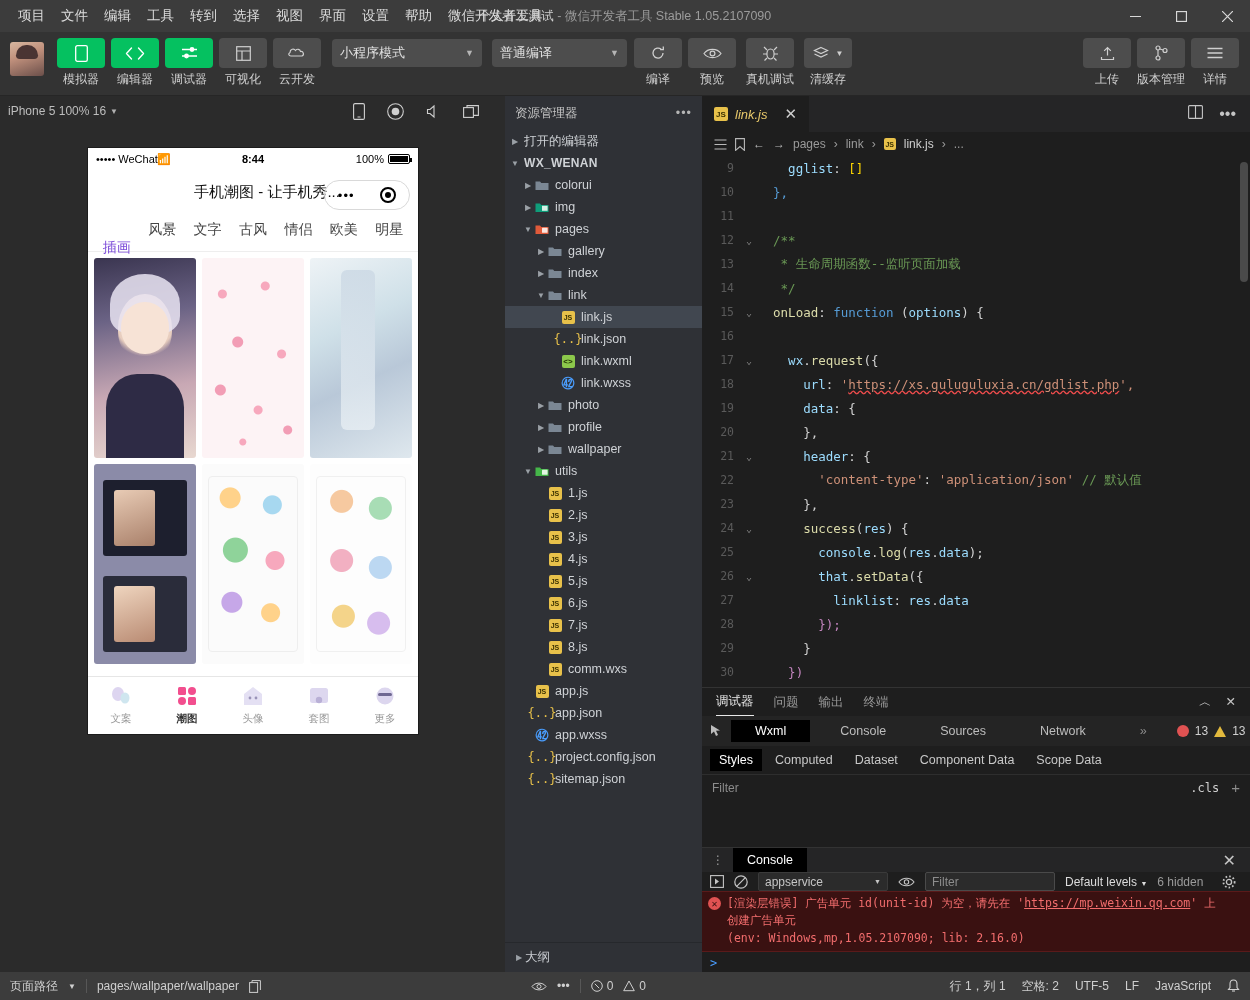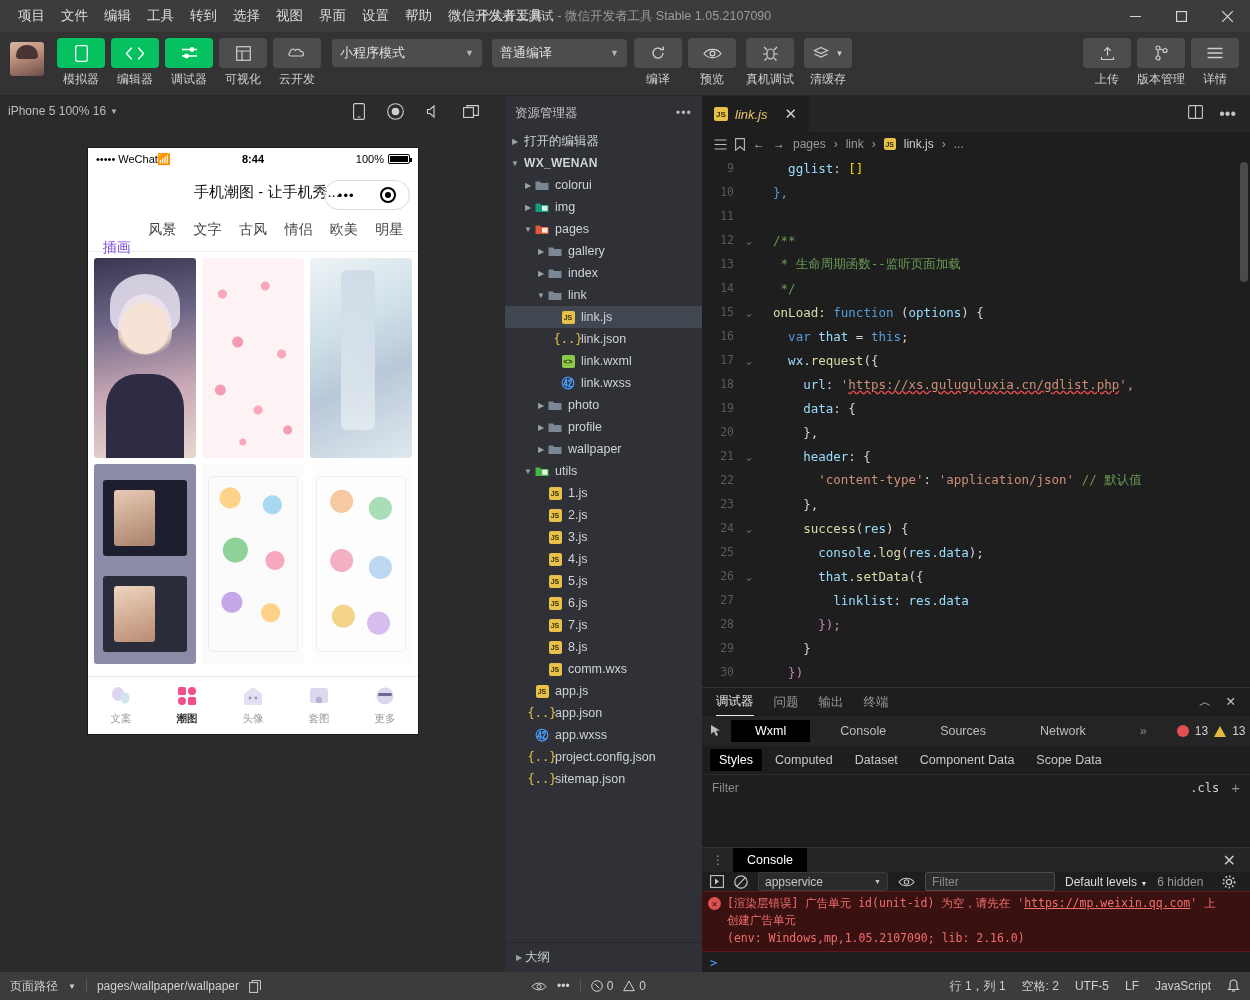--- a/index.html
+++ b/index.html
@@ -812,21 +812,21 @@
       </div>
       <div class="code" id="code">
         <div class="scrollv"></div>
       <div class="cline"><span class="gut">9</span><span class="fold"></span><span class="ctext">    <span class="k-prop">gglist</span>: <span class="k-brk">[]</span></span></div>
           <div class="cline"><span class="gut">10</span><span class="fold"></span><span class="ctext">  <span class="k-blue">},</span></span></div>
           <div class="cline"><span class="gut">11</span><span class="fold"></span><span class="ctext"></span></div>
           <div class="cline"><span class="gut">12</span><span class="fold">⌄</span><span class="ctext"><span class="k-com">  /**</span></span></div>
           <div class="cline"><span class="gut">13</span><span class="fold"></span><span class="ctext"><span class="k-com">   * 生命周期函数--监听页面加载</span></span></div>
           <div class="cline"><span class="gut">14</span><span class="fold"></span><span class="ctext"><span class="k-com">   */</span></span></div>
           <div class="cline"><span class="gut">15</span><span class="fold">⌄</span><span class="ctext">  <span class="k-yel">onLoad</span>: <span class="k-blue">function</span> (<span class="k-var">options</span>) {</span></div>
-          <div class="cline"><span class="gut">16</span><span class="fold"></span><span class="ctext">    <span class="k-blue">var</span> <span class="k-var">that</span> = <span class="k-blue">this</span>;</span></div>
+          <div class="cline"><span class="gut">16</span><span class="fold"></span></div>
           <div class="cline"><span class="gut">17</span><span class="fold">⌄</span><span class="ctext">    <span class="k-var">wx</span>.<span class="k-yel">request</span>({</span></div>
           <div class="cline"><span class="gut">18</span><span class="fold"></span><span class="ctext">      <span class="k-prop">url</span>: <span class="k-str">'</span><span class="k-url">https://xs.guluguluxia.cn/gdlist.php</span><span class="k-str">',</span></span></div>
           <div class="cline"><span class="gut">19</span><span class="fold"></span><span class="ctext">      <span class="k-prop">data</span>: {</span></div>
           <div class="cline"><span class="gut">20</span><span class="fold"></span><span class="ctext">      },</span></div>
           <div class="cline"><span class="gut">21</span><span class="fold">⌄</span><span class="ctext">      <span class="k-prop">header</span>: {</span></div>
           <div class="cline"><span class="gut">22</span><span class="fold"></span><span class="ctext">        <span class="k-str">'content-type'</span>: <span class="k-str">'application/json'</span> <span class="k-com">// 默认值</span></span></div>
           <div class="cline"><span class="gut">23</span><span class="fold"></span><span class="ctext">      },</span></div>
           <div class="cline"><span class="gut">24</span><span class="fold">⌄</span><span class="ctext">      <span class="k-yel">success</span>(<span class="k-var">res</span>) {</span></div>
           <div class="cline"><span class="gut">25</span><span class="fold"></span><span class="ctext">        <span class="k-var">console</span>.<span class="k-yel">log</span>(<span class="k-var">res</span>.<span class="k-var">data</span>);</span></div>
           <div class="cline"><span class="gut">26</span><span class="fold">⌄</span><span class="ctext">        <span class="k-var">that</span>.<span class="k-yel">setData</span>({</span></div>

